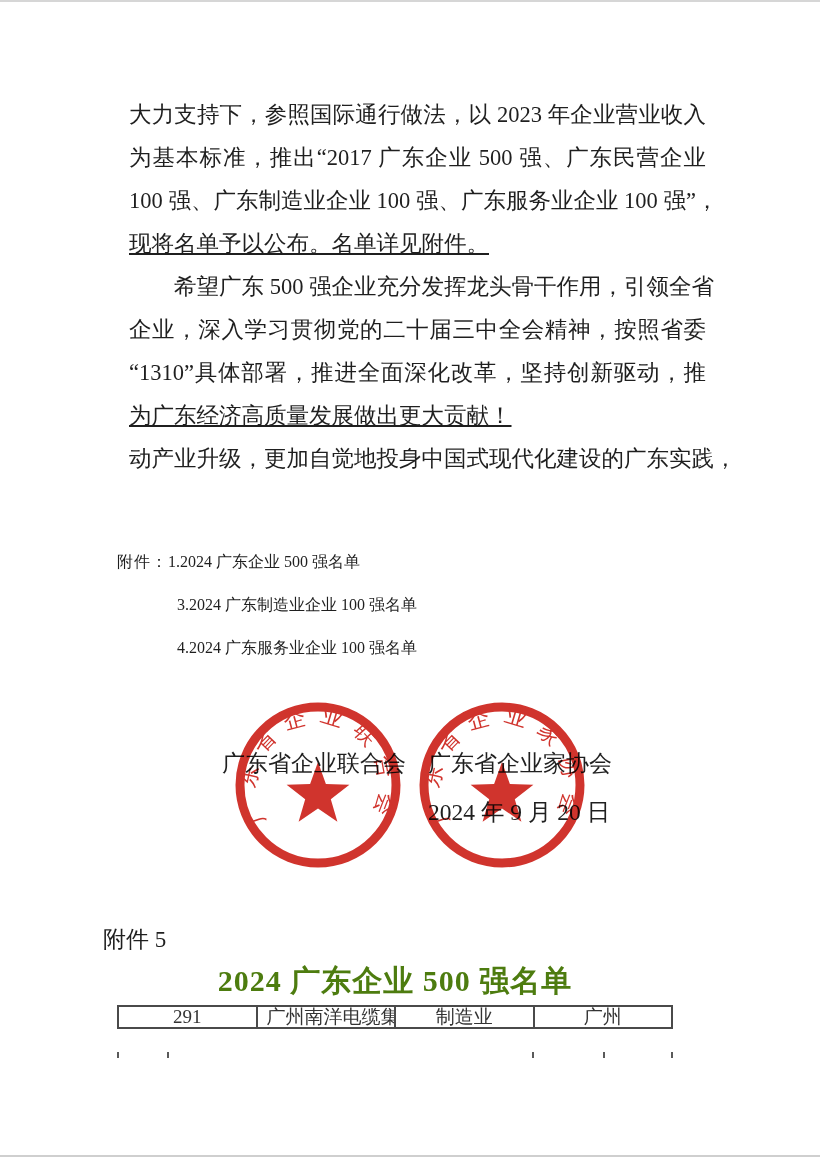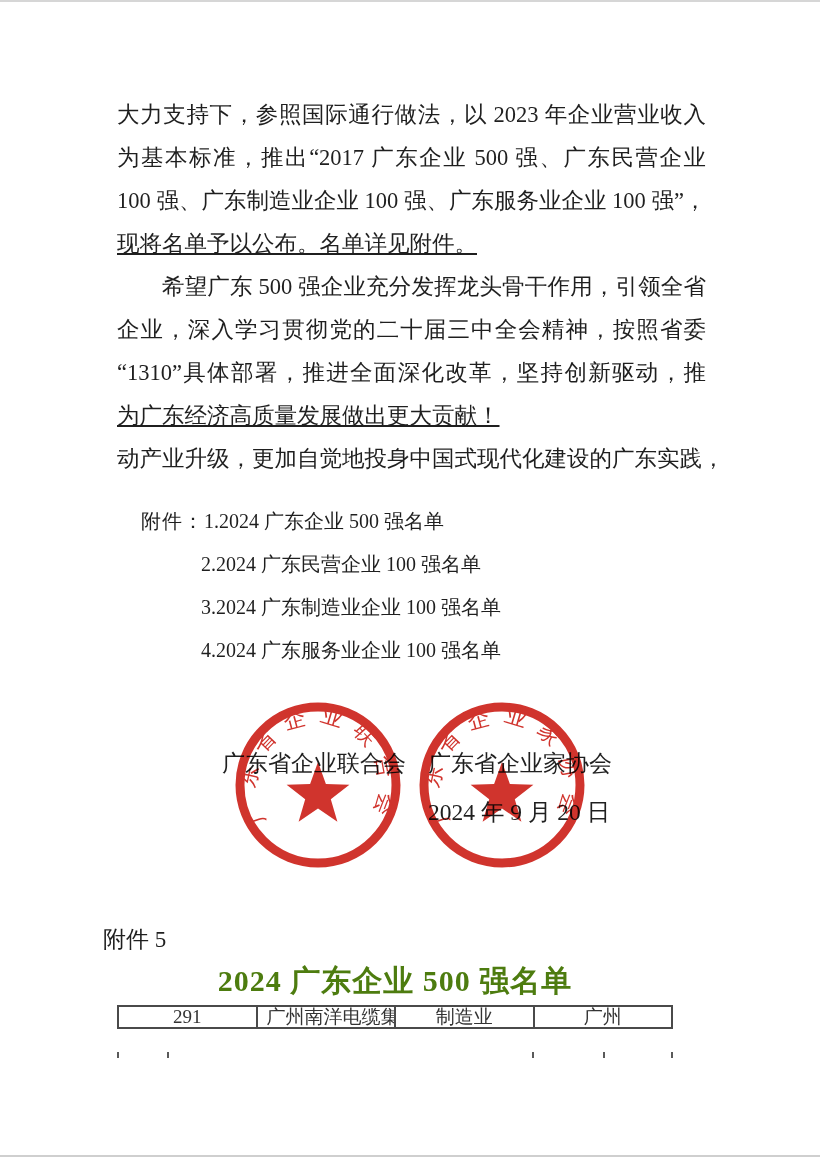--- a/index.html
+++ b/index.html
@@ -6,26 +6,26 @@
   .page{
     position:relative;width:820px;height:1159px;background:#ffffff;overflow:hidden;
     font-family:"Liberation Serif","DejaVu Serif",serif;color:#1f1f1f;
   }
   .scan-edge{position:absolute;left:0;width:820px;height:2px;background:#d6d6d6;}
   .scan-edge.top{top:0;}
   .scan-edge.bottom{top:1155px;background:#cfcfcf;}
 
   
   .body-text{position:absolute;left:117px;top:93px;width:589px;font-size:22.5px;}
-  .line{height:43px;line-height:43px;white-space:nowrap;text-align:justify;text-align-last:justify;}
+  .line{height:43px;line-height:43px;white-space:nowrap;text-align:justify;text-align-last:justify;margin-left:12px;}
   .line.short{text-align-last:left;text-decoration:underline;}
   .line.indent{padding-left:45px;}
 
   
-  .attachments{position:absolute;left:117px;top:500px;width:589px;font-size:20px;margin-left:24px;}
+  .attachments{position:absolute;left:117px;top:540px;width:589px;font-size:16px;}
   .attachments .row{height:43px;line-height:43px;white-space:nowrap;}
   .attachments .row.sub{padding-left:60px;}
   .attach-label{letter-spacing:1px;}
 
   
   .org-line{position:absolute;left:222px;top:748px;font-size:23px;white-space:nowrap;z-index:2;}
   .org-line .org2{margin-left:22px;}
   .date-line{position:absolute;left:428px;top:796px;font-size:23.5px;white-space:nowrap;z-index:2;}
 
   .seal{position:absolute;z-index:3;mix-blend-mode:multiply;opacity:0.93;}
@@ -63,21 +63,20 @@
     <div class="line">企业，深入学习贯彻党的二十届三中全会精神，按照省委</div>
     <div class="line">“1310”具体部署，推进全面深化改革，坚持创新驱动，推</div>
     <div class="line short">为广东经济高质量发展做出更大贡献！</div>
     <div class="line">动产业升级，更加自觉地投身中国式现代化建设的广东实践，</div>
   </div>
 
   <div class="attachments">
     <div class="row">
       <span class="attach-label">附件：</span><span>1.2024 广东企业 500 强名单</span>
     </div>
-    <div class="row sub">2.2024 广东民营企业 100 强名单</div>
     <div class="row sub">3.2024 广东制造业企业 100 强名单</div>
     <div class="row sub">4.2024 广东服务业企业 100 强名单</div>
   </div>
 
   <div class="org-line">
     <span class="org1">广东省企业联合会</span><span class="org2">广东省企业家协会</span>
   </div>
   <div class="date-line">2024 年 9 月 20 日</div>
 
   <svg class="seal s1" width="176" height="176" viewBox="0 0 176 176">

